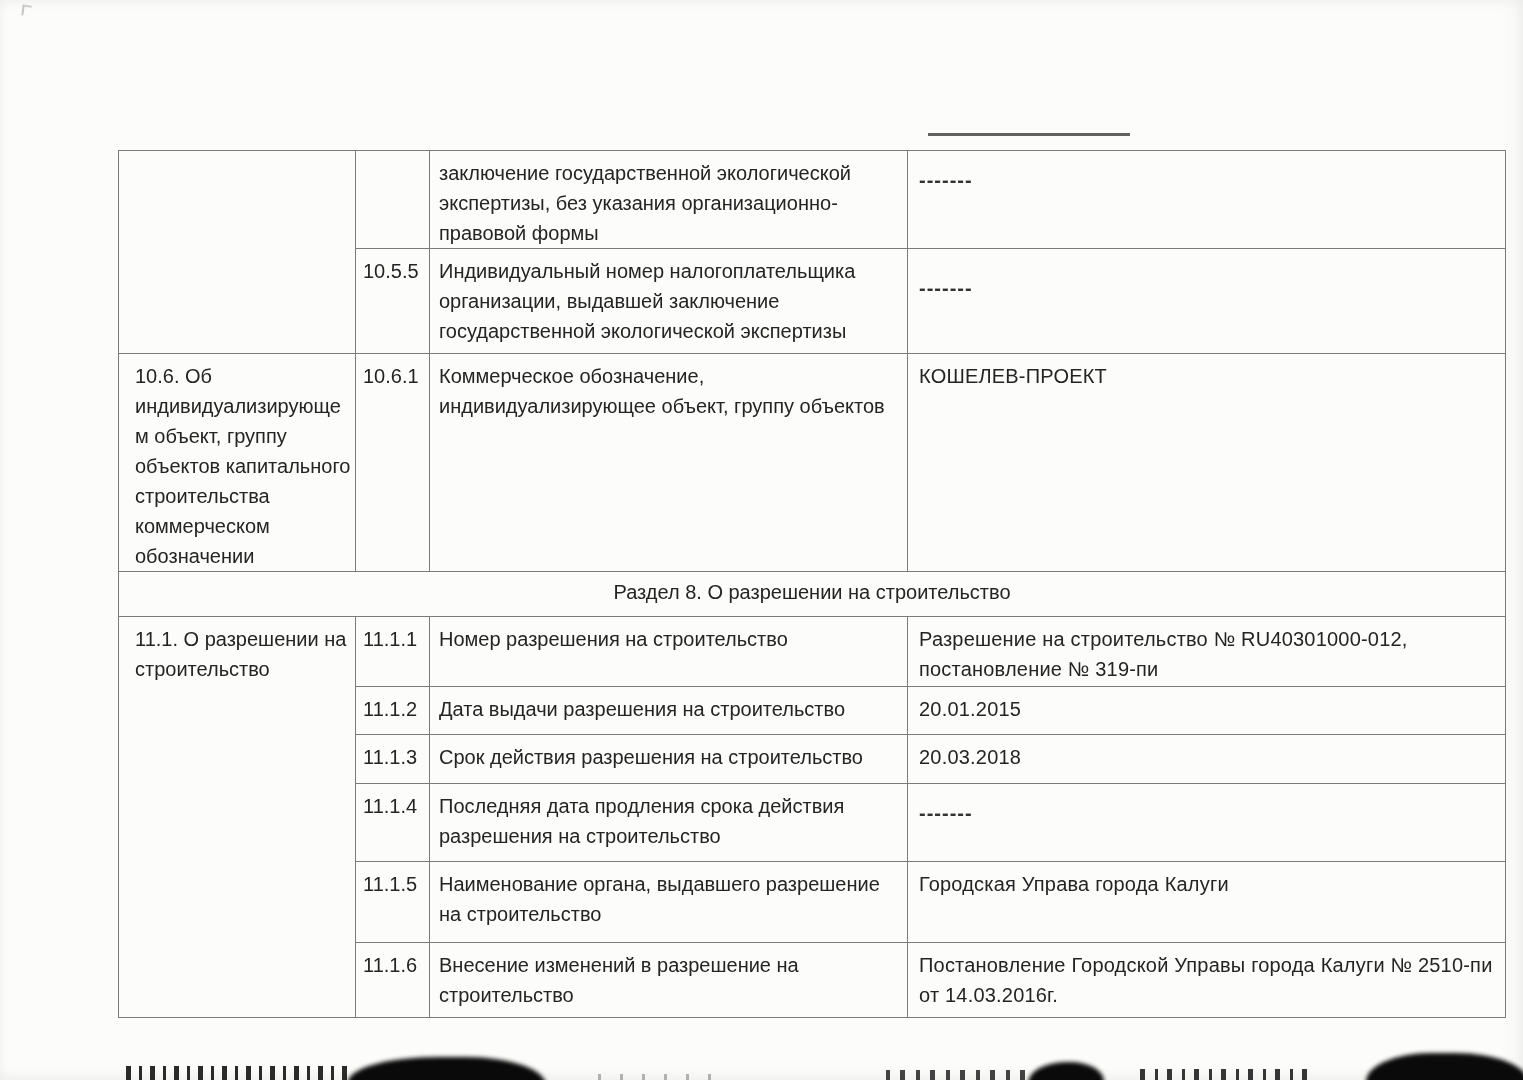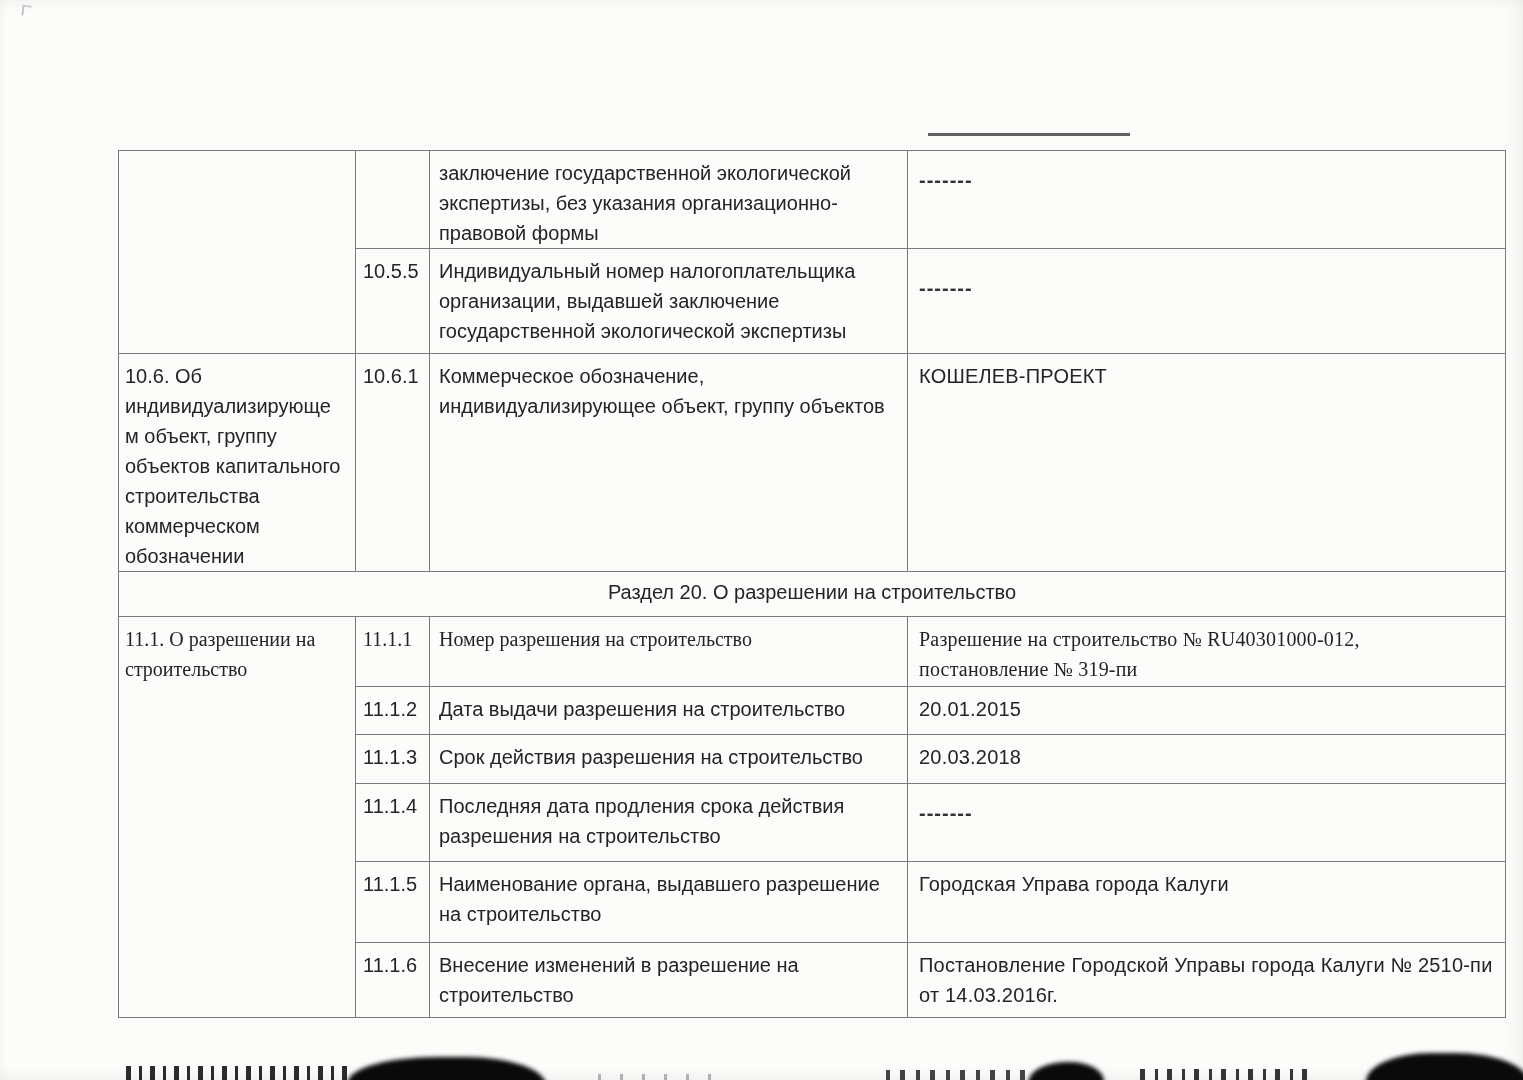--- a/index.html
+++ b/index.html
@@ -24,35 +24,35 @@
     vertical-align:top;
     font-size:20px;line-height:30px;
     white-space:pre-line;
     overflow:hidden;
     padding:7px 10px 0 8px;
   }
   .col-section{width:237px;}
   .col-num{width:74px;}
   .col-label{width:478px;}
   .col-value{width:598px;}
-  td.section-cell{padding-left:6px;padding-right:4px;}
+  td.section-cell{padding-left:16px;padding-right:4px;}
   td.num-cell{padding-left:7px;padding-right:18px;text-align:right;}
   td.label-cell{padding-left:9px;}
   td.value-cell{padding-left:11px;letter-spacing:0.2px;}
   td.dashes-top{padding-top:14px;letter-spacing:1px;font-weight:bold;color:#333;}
   td.dashes-mid{vertical-align:middle;padding-top:0;padding-bottom:26px;letter-spacing:1px;font-weight:bold;color:#333;}
   td.header-cell{
     text-align:center;vertical-align:middle;
     padding:0 0 4px 0;white-space:normal;
   }
   tr.r1 td{height:96px;}
   tr.r2 td{height:105px;}
   tr.r3 td{height:210px;}
   tr.r4 td{height:45px;}
-  tr.r5 td{height:70px;font-family:Liberation Serif, serif;}
+  tr.r5 td{height:70px;}
   tr.r6 td{height:48px;margin-left:32px;}
   tr.r7 td{height:49px;}
   tr.r8 td{height:78px;margin-top:36px;}
   tr.r9 td{height:81px;}
   tr.r10 td{height:75px;margin-left:32px;}
   
   .dark-seg{
     position:absolute;left:928px;top:133px;width:202px;height:3px;
     background:#3c3c3c;opacity:.8;filter:blur(.6px);
   }
@@ -110,21 +110,21 @@
 объектов капитального
 строительства
 коммерческом
 обозначении</td>
         <td class="num-cell">10.6.1</td>
         <td class="label-cell">Коммерческое обозначение,
 индивидуализирующее объект, группу объектов</td>
         <td class="value-cell">КОШЕЛЕВ-ПРОЕКТ</td>
       </tr>
       <tr class="r4">
-        <td class="header-cell" colspan="4">Раздел 20. О разрешении на строительство</td>
+        <td class="header-cell" colspan="4">Раздел 8. О разрешении на строительство</td>
       </tr>
       <tr class="r5">
         <td class="section-cell" rowspan="6">11.1. О разрешении на
 строительство</td>
         <td class="num-cell">11.1.1</td>
         <td class="label-cell">Номер разрешения на строительство</td>
         <td class="value-cell">Разрешение на строительство № RU40301000-012,
 постановление № 319-пи</td>
       </tr>
       <tr class="r6">

